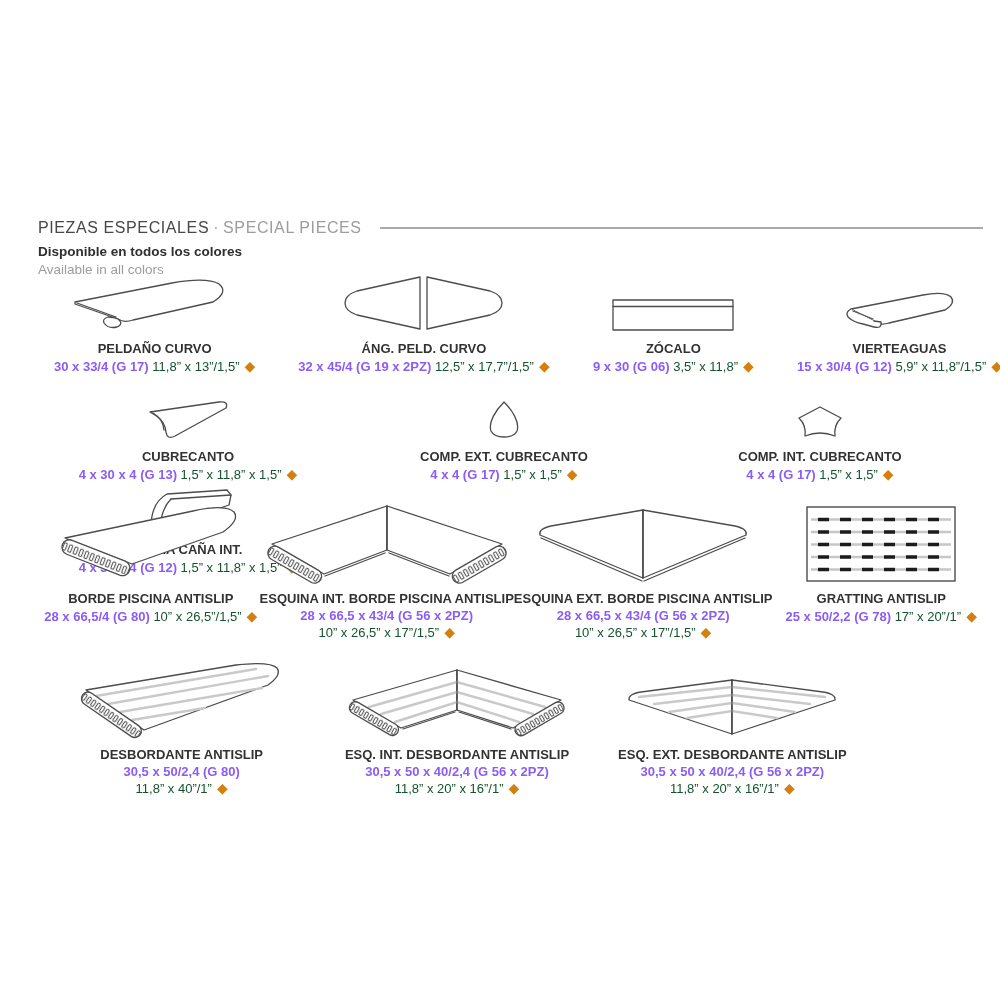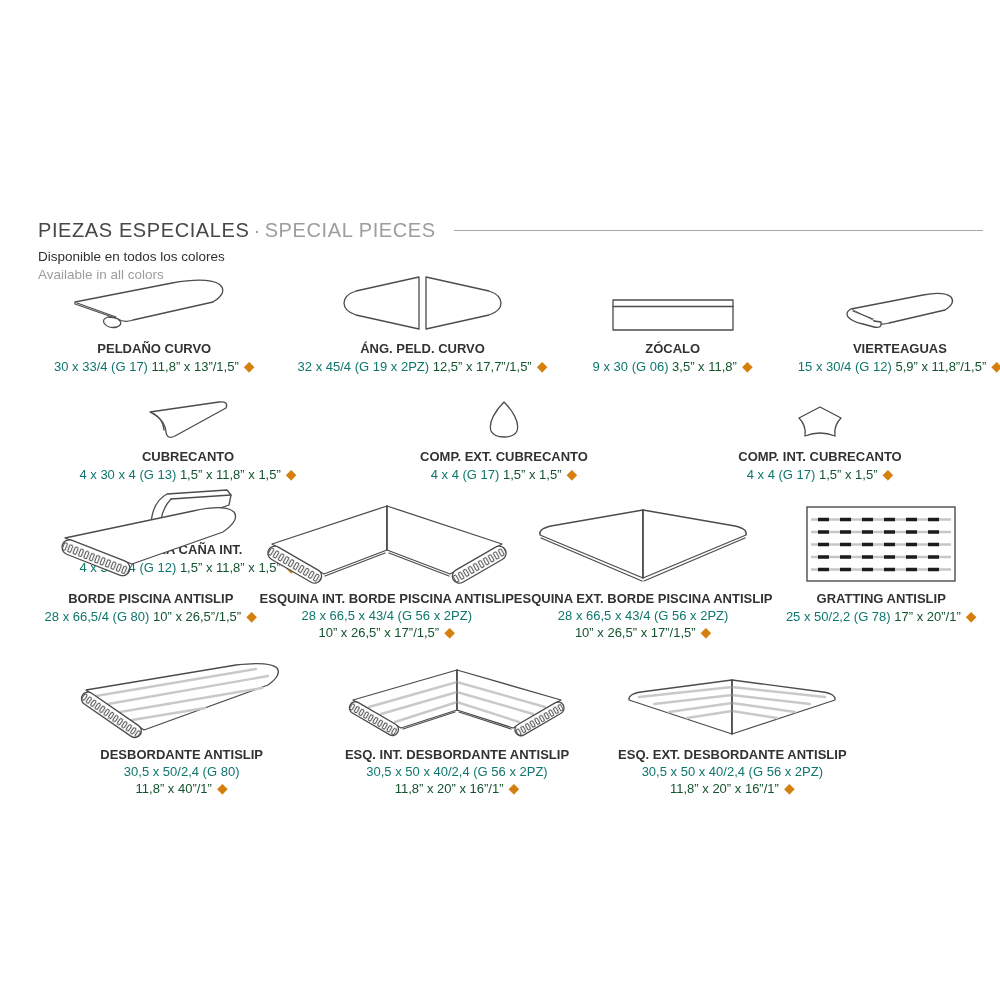--- a/index.html
+++ b/index.html
@@ -1,44 +1,44 @@
 <!DOCTYPE html>
 <html><head>
 <meta charset="utf-8">
 <style>
   html,body{margin:0;padding:0;background:#fff;}
   .page{position:relative;width:1000px;height:1000px;background:#fff;overflow:hidden;
         font-family:"Liberation Sans",sans-serif;color:#3a3a3a;}
   
   .header{position:absolute;left:38px;top:219px;width:947px;}
   .header-row{display:flex;align-items:center;}
-  .title{font-size:20px;letter-spacing:.6px;color:#474747;white-space:nowrap;}
+  .title{font-size:16px;letter-spacing:.6px;color:#474747;white-space:nowrap;}
   .title .sep{color:#9d9d9d;padding:0 4px;}
   .title .en{color:#9d9d9d;}
   .rule{flex:1;height:1.5px;background:#a9a9a9;margin-left:18px;margin-right:2px;}
-  .sub-es{font-weight:normal;font-size:13.5px;color:#2f2f2f;margin-top:7px;}
+  .sub-es{font-weight:bold;font-size:13.5px;color:#2f2f2f;margin-top:7px;}
   .sub-en{font-size:13.5px;color:#9d9d9d;margin-top:3px;}
   
   .prow{position:absolute;display:grid;}
   .row1{left:54px;top:266px;width:948px;grid-template-columns:repeat(4,1fr);gap:43px;}
   .row2{left:30px;top:390px;width:948px;grid-template-columns:repeat(3,1fr);}
   .row3{left:42px;top:492px;width:948px;grid-template-columns:repeat(4,1fr);}
   .row4{left:50px;top:656px;width:814px;grid-template-columns:repeat(3,1fr);gap:12px;}
   .cell{display:flex;flex-direction:column;align-items:center;}
   .art{display:flex;align-items:flex-end;justify-content:center;}
   .row1 .art{height:66px;} .row2 .art{height:50px;}
   .row3 .art{height:90px;} .row4 .art{height:82px;}
   svg{overflow:visible;}
   svg .ln{fill:none;stroke:#4c4c4c;stroke-width:1.3;stroke-linejoin:round;stroke-linecap:round;}
   svg .fw{fill:#fff;}
   svg .gray{fill:none;stroke:#c9c9c9;stroke-width:2.4;stroke-linecap:round;}
   
   .label{text-align:center;margin-top:9px;font-size:13px;line-height:16.5px;white-space:nowrap;}
   .t{font-weight:bold;color:#323232;}
-  .m{font-weight:normal;color:#0f766e;}
+  .m{font-weight:bold;color:#8b5cf6;}
   .i{font-weight:normal;color:#14532d;}
   .diamond{color:#D5800E;font-size:14px;margin-left:5px;font-style:normal;}
 </style>
 </head>
 <body>
 
 <div class="page">
 
   <div class="header">
     <div class="header-row">

